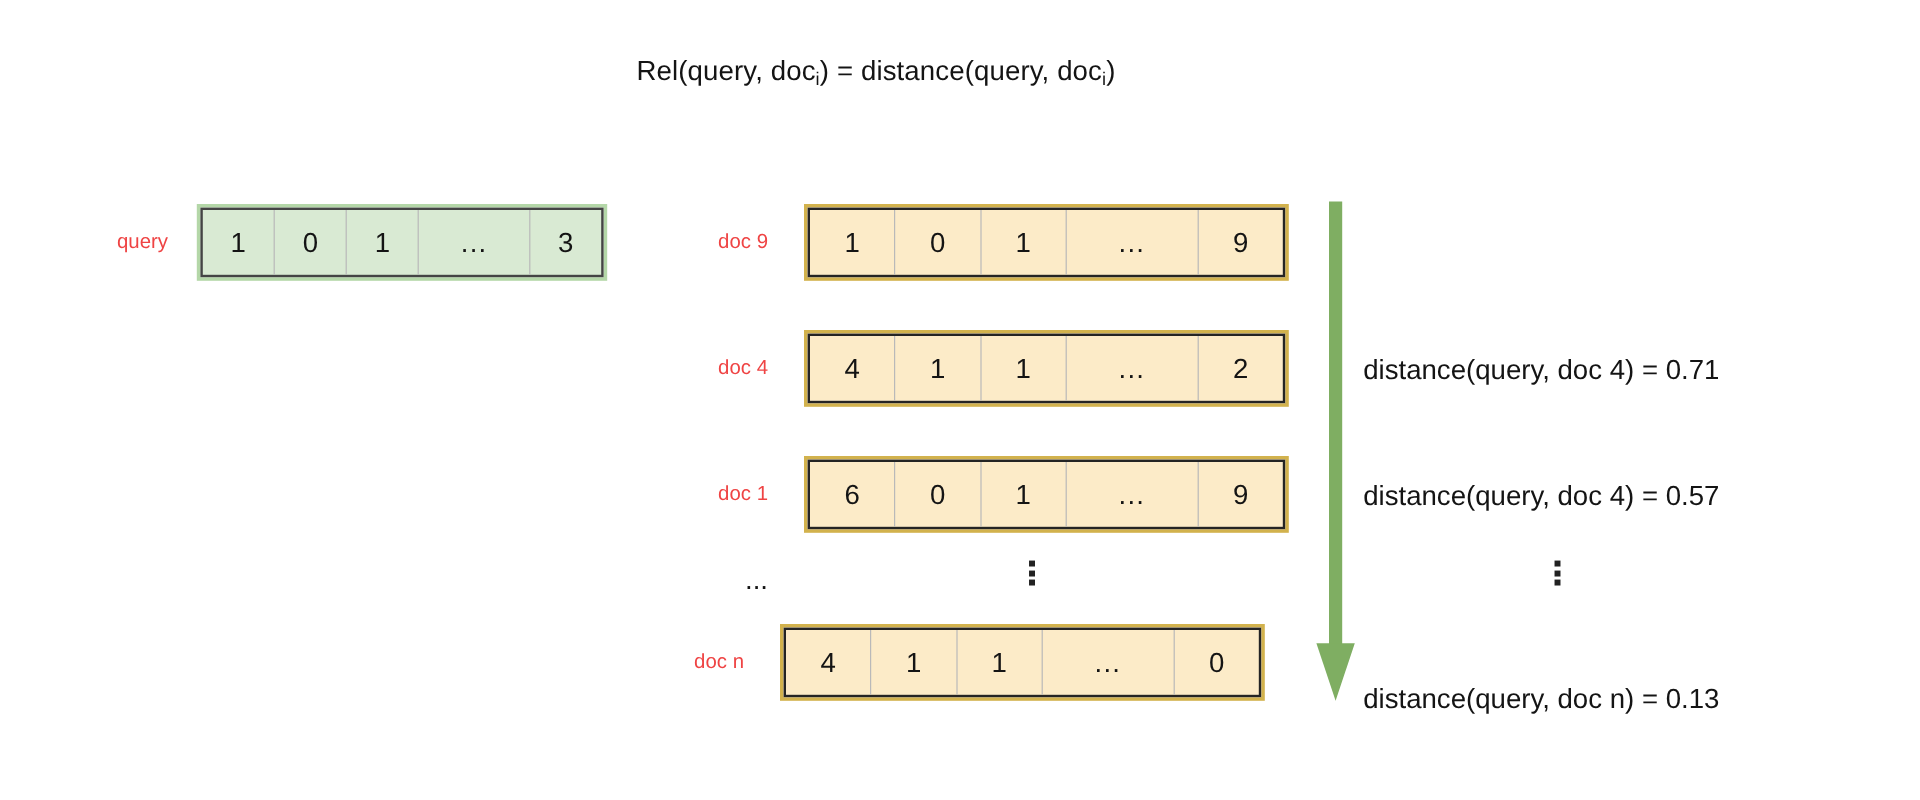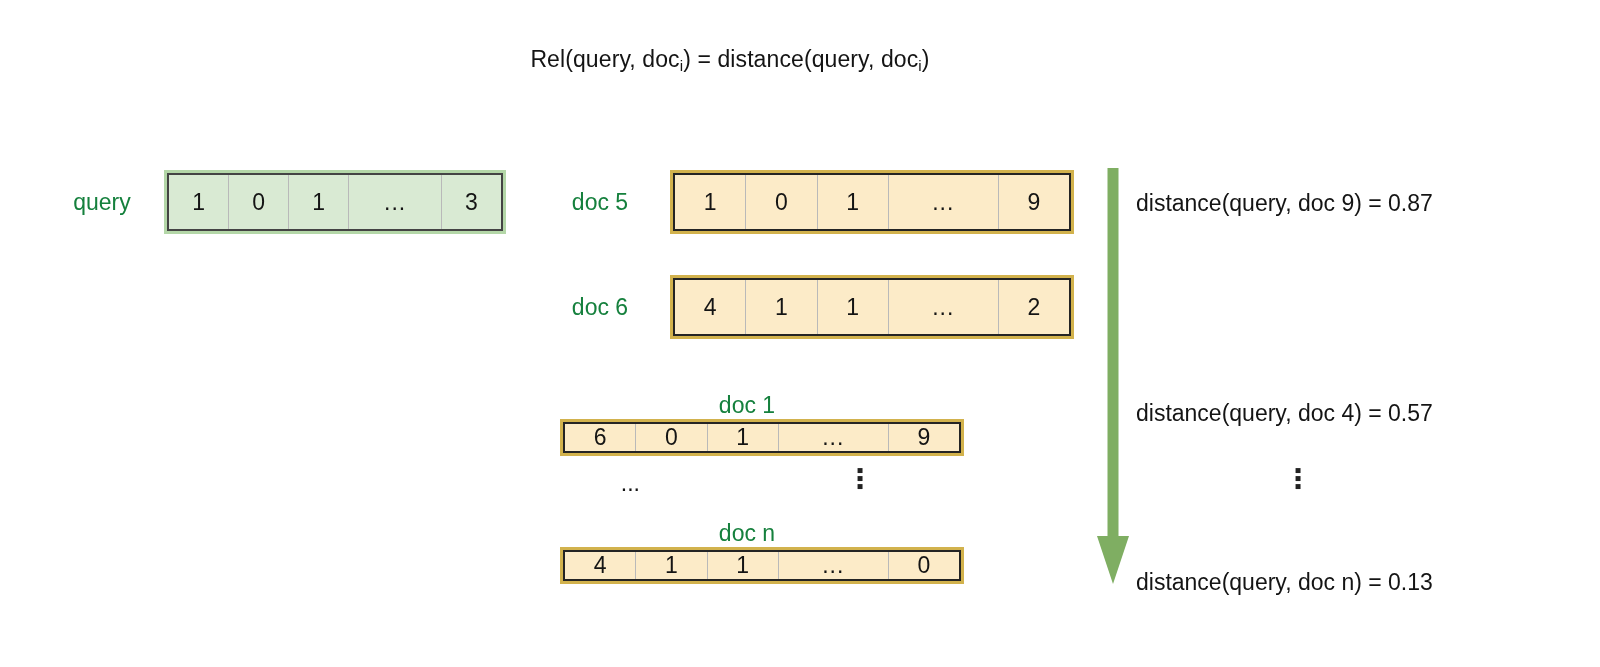--- a/index.html
+++ b/index.html
@@ -40,23 +40,23 @@
   }
 
   
   .vec-row {
     position: absolute;
     display: flex;
     align-items: center;
     height: 64px;
   }
   .row-label {
-    font-size: 23px;
-    color: #15803d;
-    text-align: center;
+    font-size: 17px;
+    color: #ef4444;
+    text-align: right;
     white-space: nowrap;
   }
 
   
   .vec-box {
     display: flex;
     height: 64px;
     box-sizing: border-box;
   }
   .vec-box.green {
@@ -158,46 +158,46 @@
         <div class="cell narrow">1</div>
         <div class="cell narrow">0</div>
         <div class="cell narrow">1</div>
         <div class="cell wide ellipsis">...</div>
         <div class="cell narrow">3</div>
       </div>
     </div>
   </div>
 
   <div class="vec-row" style="left:560px; top:170px;">
-    <div class="row-label" style="width:80px; margin-right:30px;">doc 5</div>
+    <div class="row-label" style="width:80px; margin-right:30px;">doc 9</div>
     <div class="vec-box yellow" style="width:404px;">
       <div class="inner">
         <div class="cell narrow">1</div>
         <div class="cell narrow">0</div>
         <div class="cell narrow">1</div>
         <div class="cell wide ellipsis">...</div>
         <div class="cell narrow">9</div>
       </div>
     </div>
   </div>
 
   <div class="vec-row" style="left:560px; top:275px;">
-    <div class="row-label" style="width:80px; margin-right:30px;">doc 6</div>
+    <div class="row-label" style="width:80px; margin-right:30px;">doc 4</div>
     <div class="vec-box yellow" style="width:404px;">
       <div class="inner">
         <div class="cell narrow">4</div>
         <div class="cell narrow">1</div>
         <div class="cell narrow">1</div>
         <div class="cell wide ellipsis">...</div>
         <div class="cell narrow">2</div>
       </div>
     </div>
   </div>
 
-  <div class="vec-row" style="left:560px; top:392px;flex-direction:column;">
+  <div class="vec-row" style="left:560px; top:380px;">
     <div class="row-label" style="width:80px; margin-right:30px;">doc 1</div>
     <div class="vec-box yellow" style="width:404px;">
       <div class="inner">
         <div class="cell narrow">6</div>
         <div class="cell narrow">0</div>
         <div class="cell narrow">1</div>
         <div class="cell wide ellipsis">...</div>
         <div class="cell narrow">9</div>
       </div>
     </div>
@@ -210,35 +210,35 @@
     <span>▪</span>
     <span>▪</span>
   </div>
 
   <div class="vdots" style="left:1284px; top:466px; width:28px;">
     <span>▪</span>
     <span>▪</span>
     <span>▪</span>
   </div>
 
-  <div class="vec-row" style="left:560px; top:520px;flex-direction:column;">
+  <div class="vec-row" style="left:540px; top:520px;">
     <div class="row-label" style="width:80px; margin-right:30px;">doc n</div>
     <div class="vec-box yellow" style="width:404px;">
       <div class="inner">
         <div class="cell narrow">4</div>
         <div class="cell narrow">1</div>
         <div class="cell narrow">1</div>
         <div class="cell wide ellipsis">...</div>
         <div class="cell narrow">0</div>
       </div>
     </div>
   </div>
 
   <svg class="rank-arrow" viewBox="0 0 34 424">
     <line x1="17" y1="4" x2="17" y2="380" stroke="#7fae62" stroke-width="11" stroke-linecap="butt"></line>
     <polygon points="17,420 1,372 33,372" fill="#7fae62"></polygon>
   </svg>
 
-  <div class="dist-label" style="left:1136px; top:190px;">distance(query, doc 9) = 0.87</div>
+  <div class="dist-label" style="left:1136px; top:295px;">distance(query, doc 4) = 0.71</div>
   <div class="dist-label" style="left:1136px; top:400px;">distance(query, doc 4) = 0.57</div>
   <div class="dist-label" style="left:1136px; top:569px;">distance(query, doc n) = 0.13</div>
 
 </div>
 
 </body></html>

